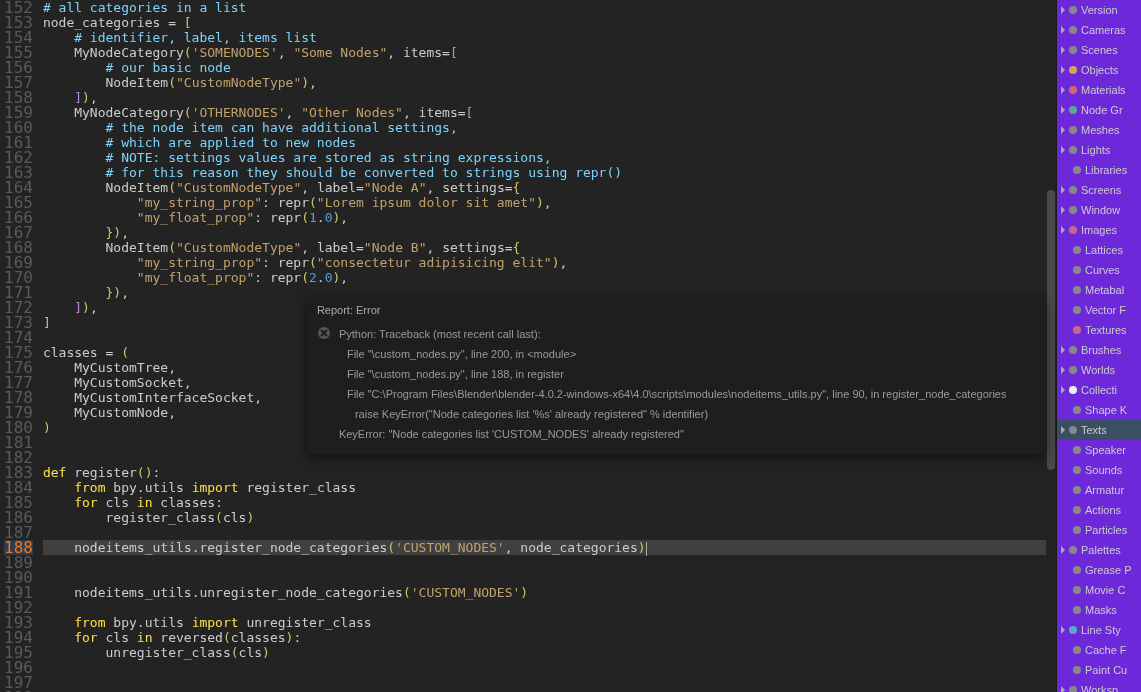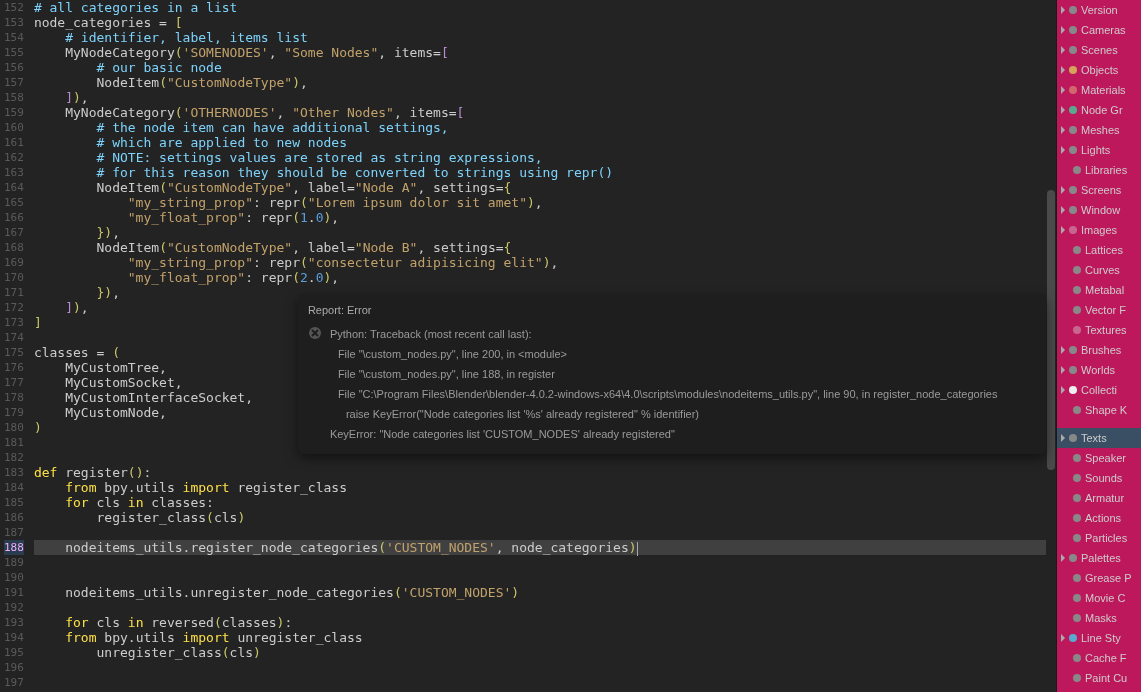--- a/index.html
+++ b/index.html
@@ -18,25 +18,25 @@
   display: flex;
   position: relative;
   overflow: hidden;
 }
 .gutter {
   background: #232323;
   color: #5a5a5a;
   padding: 0 4px;
   text-align: right;
   user-select: none;
-  font-size: 11px;
+  font-size: 16px;
   line-height: 15px;
 }
 .gutter .ln { display: block; }
-.gutter .ln.current { background: #2a3d4f; color: #f0abfc; }
+.gutter .ln.current { background: #2a3d4f; color: #f97316; }
 .code {
   flex: 1;
   background: #232323;
   line-height: 15px;
   font-size: 13px;
   padding-left: 6px;
   position: relative;
 }
 .code .line { white-space: pre; display: block; height: 15px; }
 .code .line.current { background: #404040; }
@@ -100,36 +100,36 @@
   flex-shrink: 0;
   margin-top: 2px;
 }
 .popup-lines { flex: 1; }
 .popup-lines div { line-height: 20px; color: #9a9a9a; }
 .popup-lines .indent1 { padding-left: 8px; }
 .popup-lines .indent2 { padding-left: 16px; }
 
 .sidebar {
   width: 85px;
-  background: #be185d;
+  background: #6d28d9;
   border-left: 1px solid #1a1a1a;
   overflow: hidden;
 }
 .side-item {
   display: flex;
   align-items: center;
   height: 20px;
   padding-left: 4px;
   gap: 4px;
   color: #ccc;
   font-family: sans-serif;
   font-size: 11px;
   white-space: nowrap;
 }
-.side-item.active { background: #3a4f63; margin-top: 8px; }
+.side-item.active { background: #3a4f63; }
 .side-arrow {
   width: 0; height: 0;
   border-left: 4px solid #aaa;
   border-top: 4px solid transparent;
   border-bottom: 4px solid transparent;
   flex-shrink: 0;
 }
 .side-noarrow { width: 8px; flex-shrink: 0; }
 .side-dot {
   width: 8px; height: 8px;
@@ -225,22 +225,22 @@
       <span class="line"><span class="tok-keyword">def</span> <span class="tok-func">register</span><span class="tok-paren-y">(</span><span class="tok-paren-y">)</span><span class="tok-punct">:</span></span>
       <span class="line">    <span class="tok-keyword">from</span> <span class="tok-name">bpy</span><span class="tok-punct">.</span><span class="tok-name">utils</span> <span class="tok-keyword">import</span> <span class="tok-name">register_class</span></span>
       <span class="line">    <span class="tok-keyword">for</span> <span class="tok-name">cls</span> <span class="tok-keyword">in</span> <span class="tok-name">classes</span><span class="tok-punct">:</span></span>
       <span class="line">        <span class="tok-name">register_class</span><span class="tok-paren-y">(</span><span class="tok-name">cls</span><span class="tok-paren-y">)</span></span>
       <span class="line"></span>
       <span class="line current">    <span class="tok-name">nodeitems_utils</span><span class="tok-punct">.</span><span class="tok-name">register_node_categories</span><span class="tok-paren-y">(</span><span class="tok-string">'CUSTOM_NODES'</span><span class="tok-punct">,</span> <span class="tok-name">node_categories</span><span class="tok-paren-y">)</span><span class="cursor"></span></span>
       <span class="line"></span>
       <span class="line"></span>
       <span class="line">    <span class="tok-name">nodeitems_utils</span><span class="tok-punct">.</span><span class="tok-name">unregister_node_categories</span><span class="tok-paren-y">(</span><span class="tok-string">'CUSTOM_NODES'</span><span class="tok-paren-y">)</span></span>
       <span class="line"></span>
+      <span class="line">    <span class="tok-keyword">from</span> <span class="tok-name">bpy</span><span class="tok-punct">.</span><span class="tok-name">utils</span> <span class="tok-keyword">import</span> <span class="tok-name">unregister_class</span></span>
       <span class="line">    <span class="tok-keyword">for</span> <span class="tok-name">cls</span> <span class="tok-keyword">in</span> <span class="tok-name">reversed</span><span class="tok-paren-y">(</span><span class="tok-name">classes</span><span class="tok-paren-y">)</span><span class="tok-punct">:</span></span>
-      <span class="line">    <span class="tok-keyword">from</span> <span class="tok-name">bpy</span><span class="tok-punct">.</span><span class="tok-name">utils</span> <span class="tok-keyword">import</span> <span class="tok-name">unregister_class</span></span>
       <span class="line">        <span class="tok-name">unregister_class</span><span class="tok-paren-y">(</span><span class="tok-name">cls</span><span class="tok-paren-y">)</span></span>
       <span class="line"></span>
       <span class="line"></span>
       <div class="popup">
       <div class="popup-header">Report: Error</div>
       <div class="popup-body">
         <div class="popup-icon">
           <svg viewBox="0 0 14 14">
               <circle cx="7" cy="7" r="6" fill="#555"></circle>
               <path d="M4 4 L10 10 M10 4 L4 10" stroke="#1e1e1e" stroke-width="2"></path>

